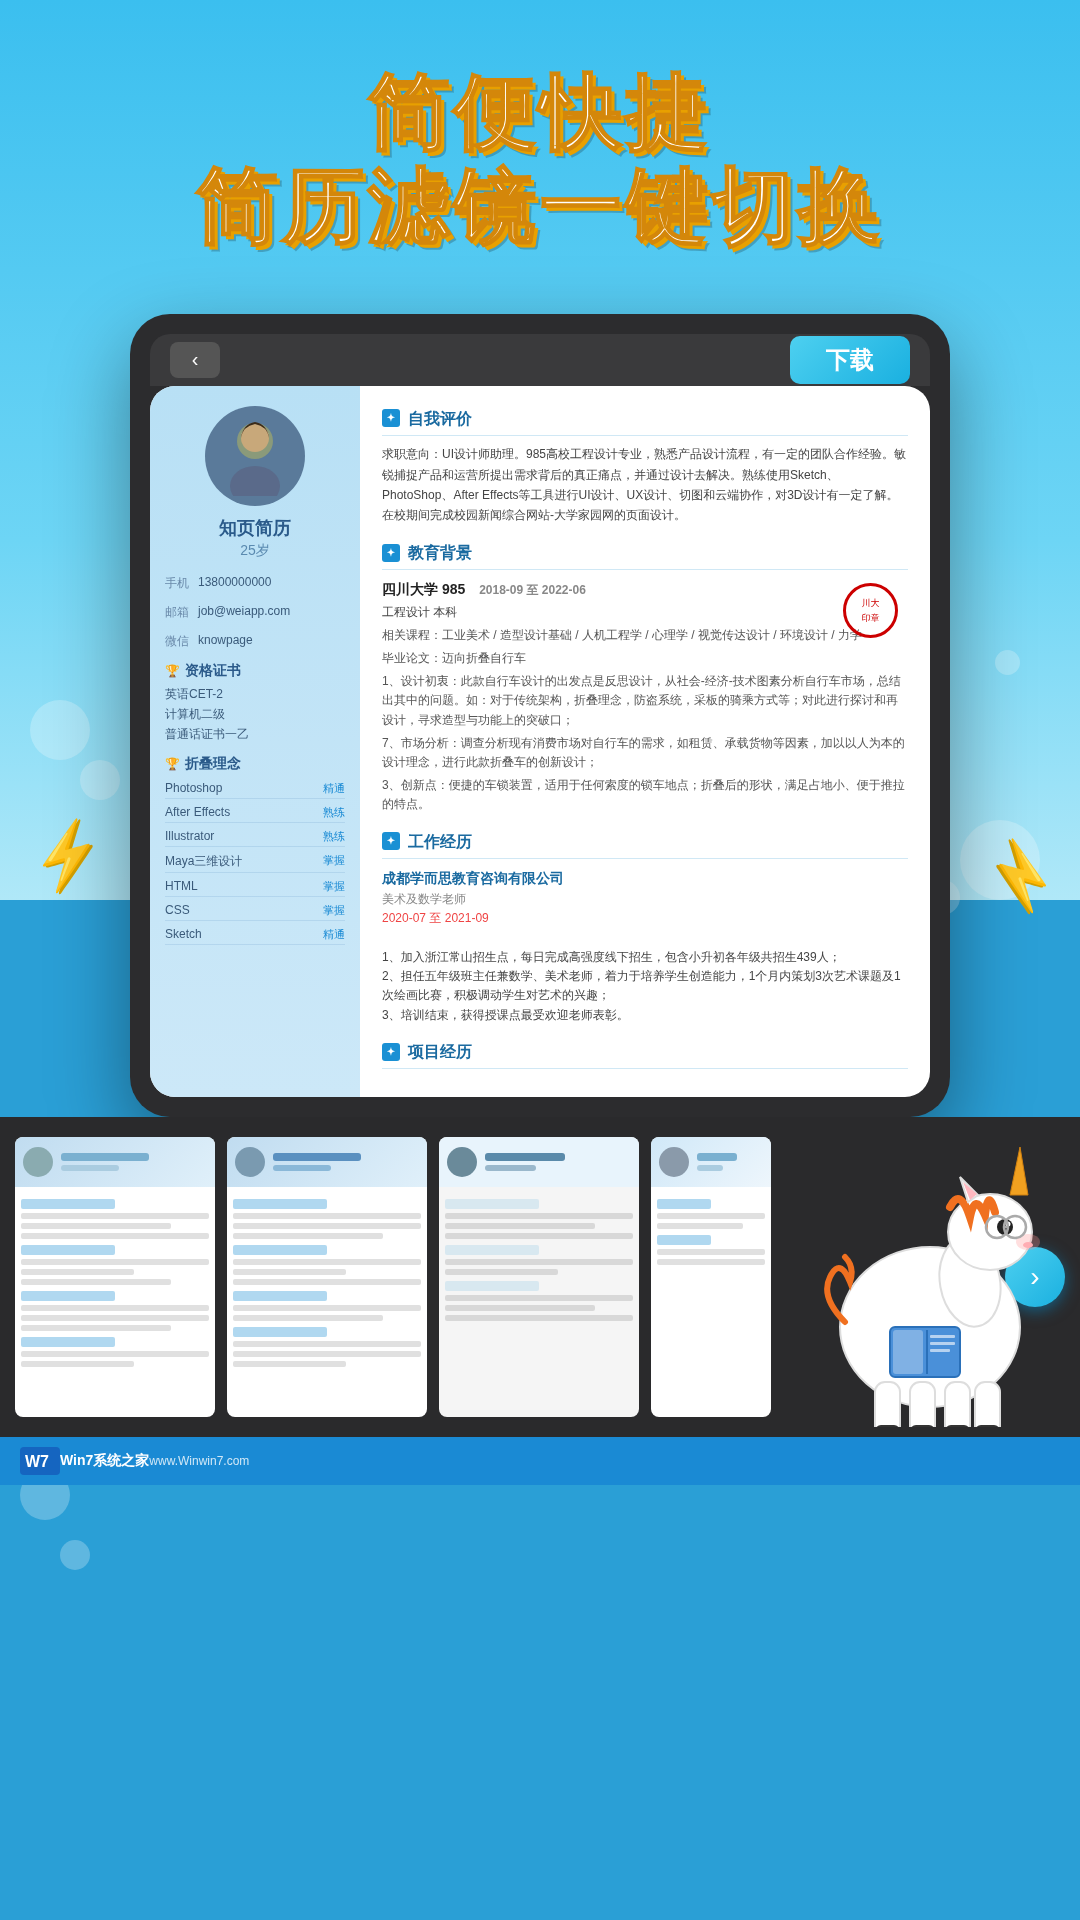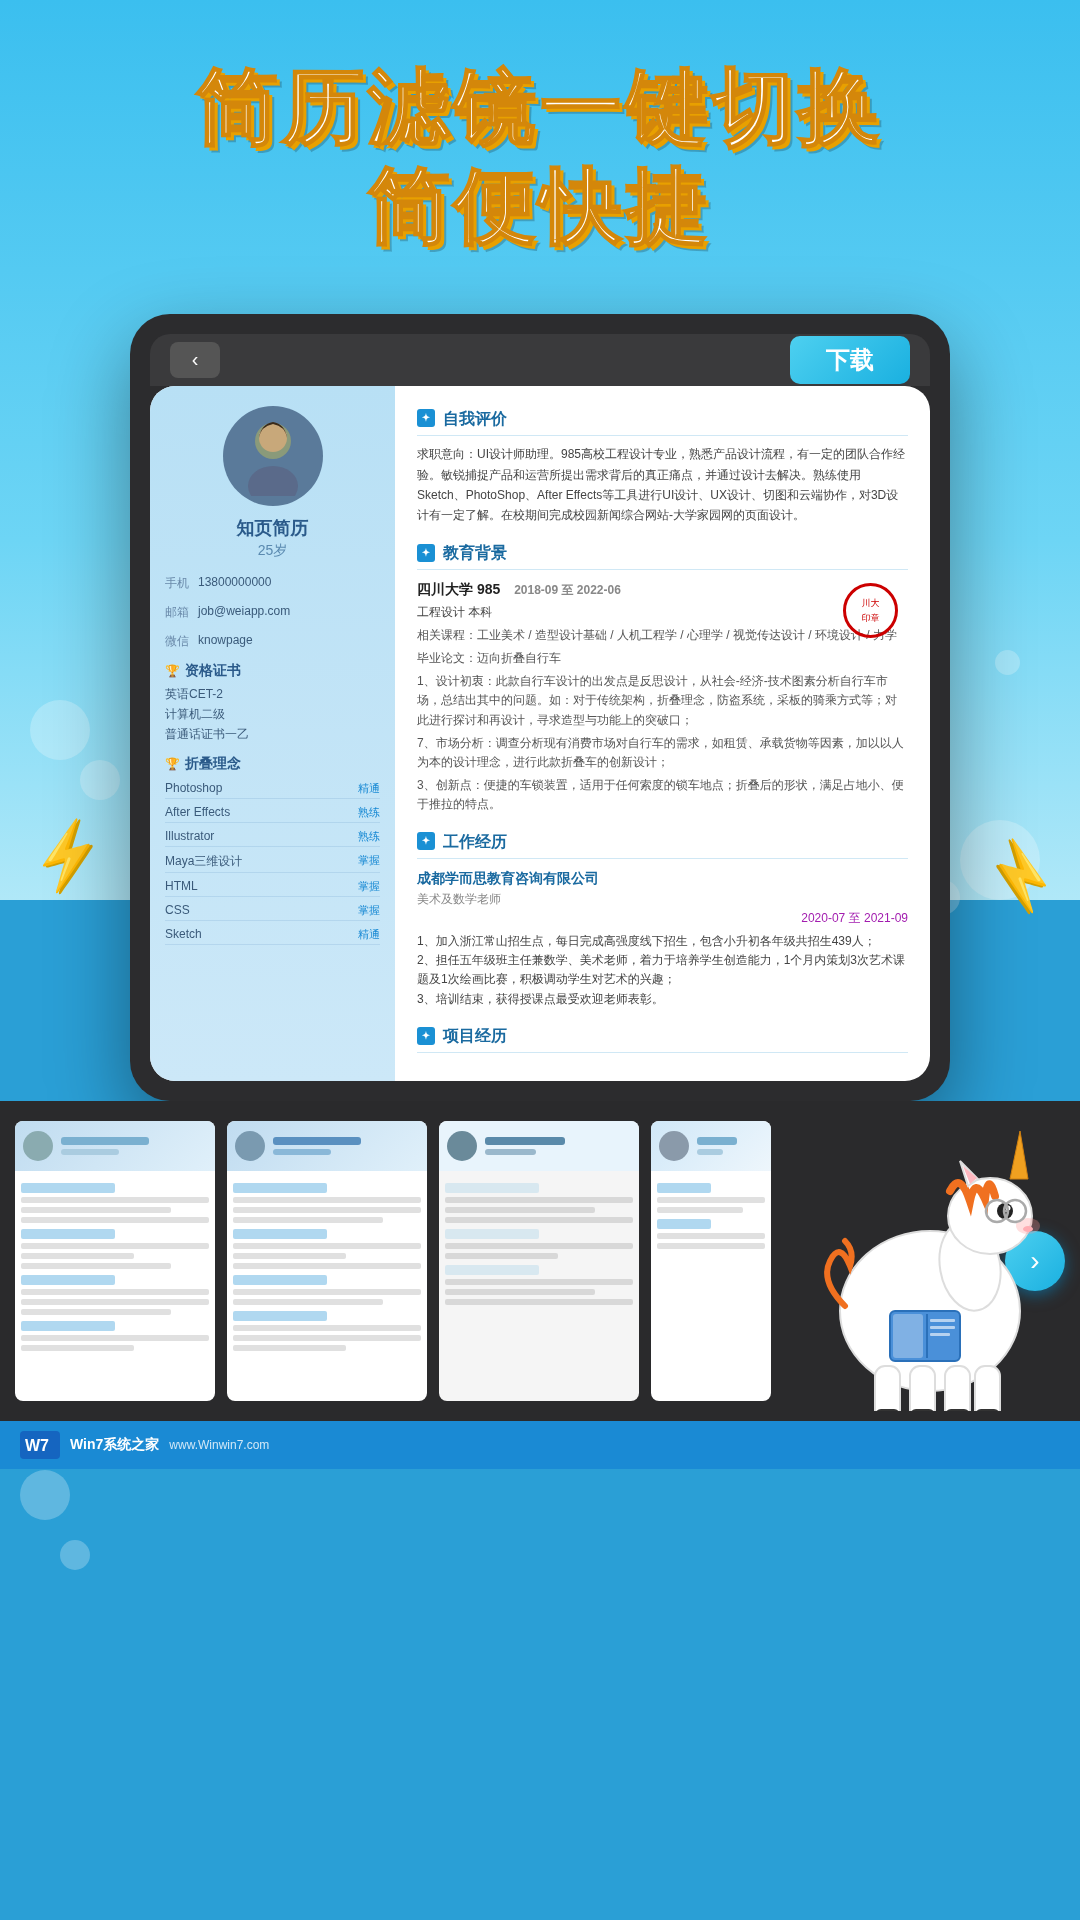--- a/index.html
+++ b/index.html
@@ -111,21 +111,21 @@
 
     
     .resume-content {
       background: #fff;
       display: flex;
       min-height: 620px;
     }
 
     
     .resume-left {
-      width: 245px;
+      width: 210px;
       background: linear-gradient(180deg, #b8e0f5 0%, #cce8f8 100%);
       padding: 20px 15px;
       flex-shrink: 0;
     }
     .avatar-area {
       width: 100px;
       height: 100px;
       border-radius: 50%;
       background: #5a7a9a;
       margin: 0 auto 10px;
@@ -265,23 +265,22 @@
       font-size: 14px;
       font-weight: bold;
       color: #1a6aa0;
     }
     .work-position {
       font-size: 12px;
       color: #888;
     }
     .work-date {
       font-size: 12px;
-      color: #a21caf;
-      margin-bottom: 4px;
-      text-align: right;
+      color: #ef4444;
+      margin-bottom: 20px;
     }
     .work-desc {
       font-size: 12px;
       color: #444;
       line-height: 1.6;
     }
 
     
     .thumbnails-strip {
       position: relative;
@@ -393,21 +392,20 @@
     }
 
     
     .watermark {
       position: relative;
       z-index: 10;
       background: #1a8ad4;
       padding: 10px 20px;
       display: flex;
       align-items: center;
-      gap: 10px;
     }
     .watermark-logo {
       font-size: 14px;
       color: #fff;
       font-weight: bold;
     }
     .watermark-url {
       font-size: 12px;
       color: rgba(255,255,255,0.8);
     }
@@ -441,25 +439,25 @@
 <div class="bubble" style="width:80px;height:80px;top:820px;right:40px;"></div>
 <div class="bubble" style="width:35px;height:35px;top:880px;right:120px;"></div>
 <div class="bubble" style="width:25px;height:25px;top:650px;right:60px;"></div>
 <div class="bubble" style="width:50px;height:50px;bottom:400px;left:20px;"></div>
 <div class="bubble" style="width:30px;height:30px;bottom:350px;left:60px;"></div>
 
 <div class="lightning" style="left:30px;top:820px;">⚡</div>
 <div class="lightning" style="right:20px;top:840px;transform:rotate(15deg) scaleX(-1);">⚡</div>
 
 <div class="header-section">
+  <span class="main-title" style="margin-top:5px;">
+    <span>简便快捷</span>
+  </span>
   <span class="main-title">
     <span>简历滤镜一键切换</span>
-  </span>
-  <span class="main-title" style="margin-top:5px;">
-    <span>简便快捷</span>
   </span>
 </div>
 
 <div class="device-mockup">
 
   <div class="device-topbar">
     <div class="back-btn">‹</div>
     <div class="download-btn">下载</div>
   </div>
 

